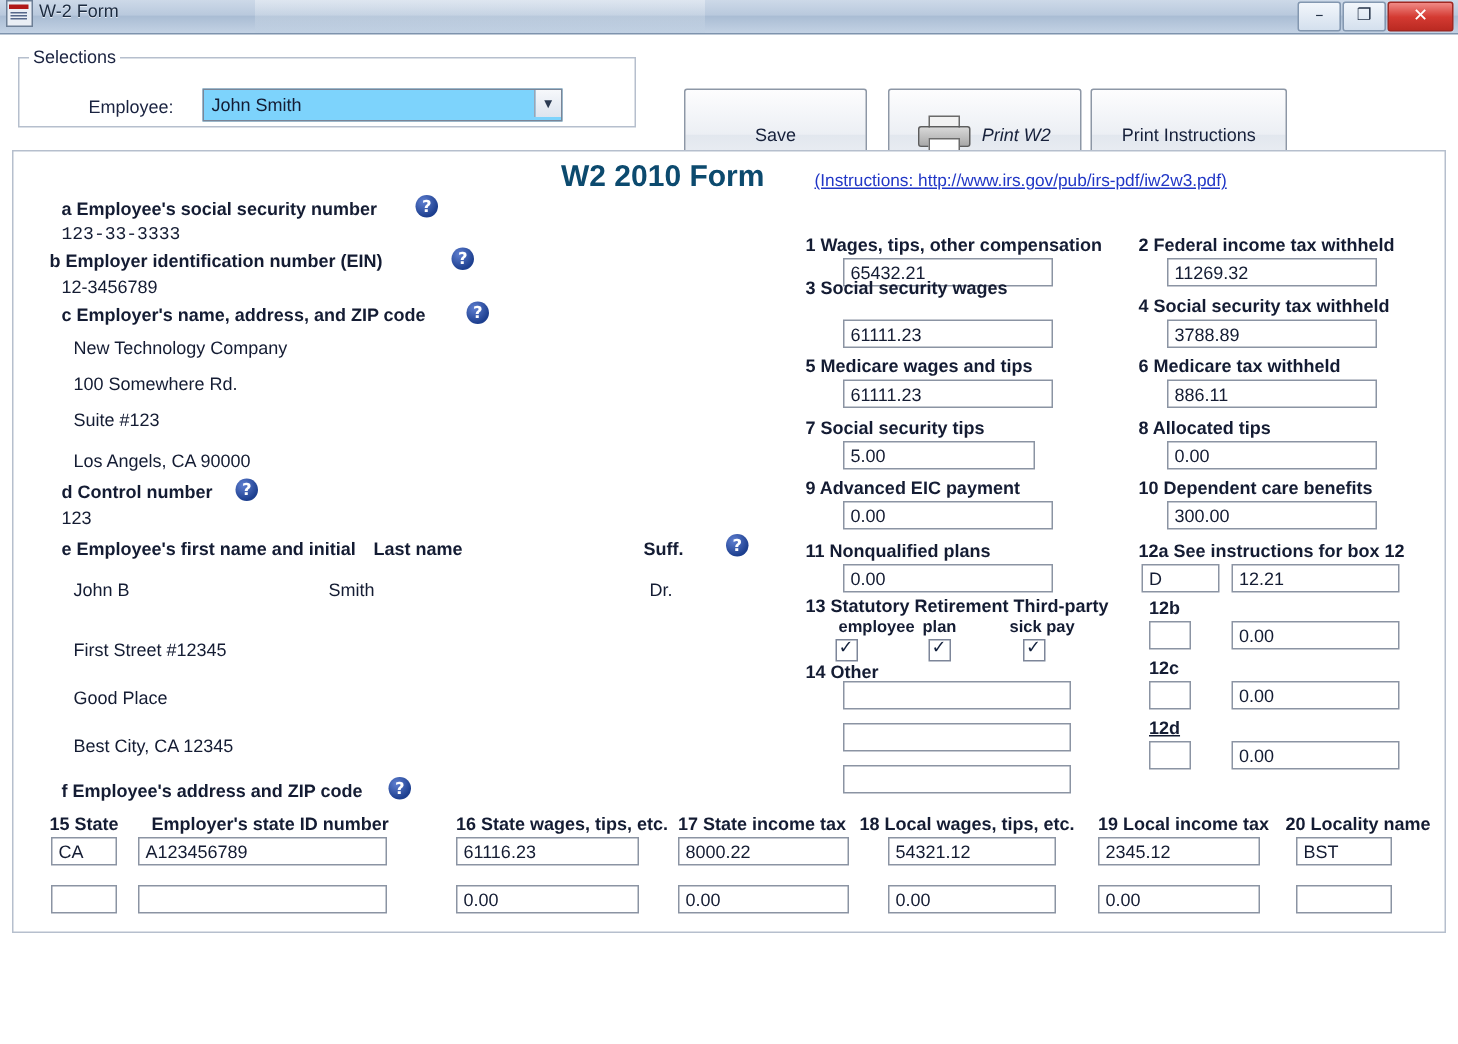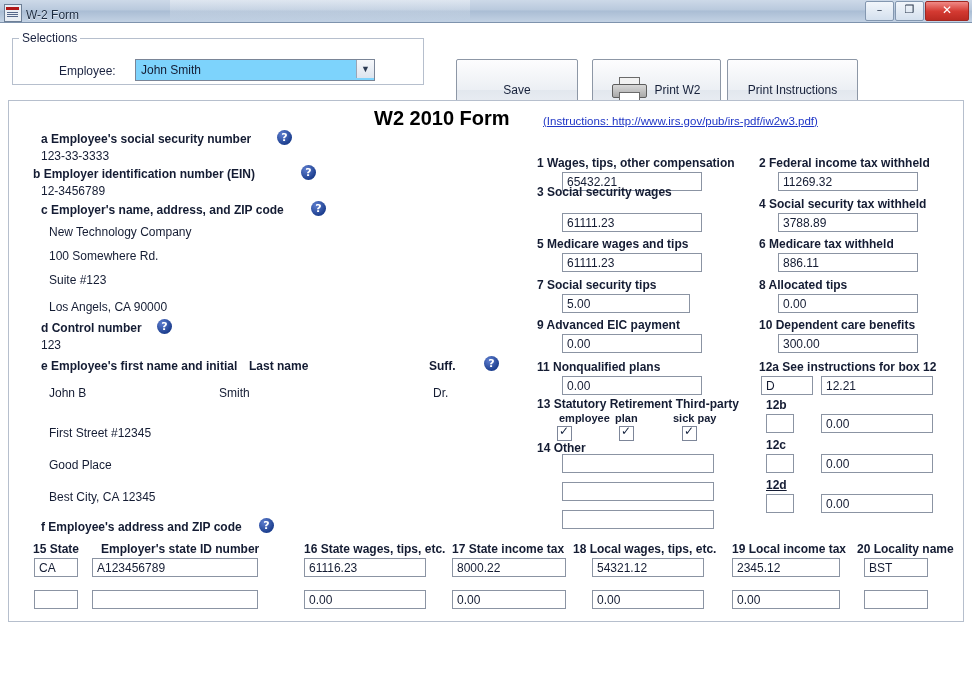--- a/index.html
+++ b/index.html
@@ -15,21 +15,21 @@
     color: #1a2340;
     overflow: hidden;
   }
 
   
   .titlebar {
     height: 22px;
     background: linear-gradient(to bottom, #cdd9e8 0%, #b9c9dd 45%, #aabdd4 50%, #c3d2e4 100%);
     border-bottom: 1px solid #7e93ad;
     display: flex;
-    align-items: flex-end;
+    align-items: flex-start;
     position: relative;
   }
   .titlebar .glass {
     position: absolute;
     left: 170px; top: 0; width: 300px; height: 22px;
     background: linear-gradient(to bottom, rgba(255,255,255,0.35), rgba(180,200,220,0.15));
     pointer-events: none;
   }
   .title-icon {
     width: 16px; height: 16px;
@@ -136,21 +136,21 @@
     background: linear-gradient(to bottom, #fdfdfe, #eceff4 50%, #e2e7ee 51%, #f2f4f8);
     border-radius: 2px;
     font-size: 12px;
     color: #16203a;
     display: flex;
     align-items: center;
     justify-content: center;
     gap: 8px;
   }
   .btn-save { left: 456px; top: 36px; width: 120px; height: 59px; }
-  .btn-print-w2 { left: 592px; top: 36px; width: 127px; height: 59px; }
+  .btn-print-w2 { left: 592px; top: 36px; width: 127px; height: 59px; font-style: italic; }
   .btn-print-instructions { left: 727px; top: 36px; width: 129px; height: 59px; }
   .printer-icon { width: 34px; height: 26px; position: relative; flex: none; }
   .printer-icon .top {
     position: absolute; left: 7px; top: 0; width: 19px; height: 8px;
     background: #f2f2f2; border: 1px solid #6a6a6a;
   }
   .printer-icon .body {
     position: absolute; left: 0; top: 7px; width: 33px; height: 12px;
     background: linear-gradient(to bottom, #d8d8d8, #a9a9a9);
     border: 1px solid #5d5d5d; border-radius: 2px;
@@ -166,21 +166,21 @@
     left: 8px; top: 100px;
     width: 954px; height: 520px;
     border: 1px solid #b6bfcd;
     background: #ffffff;
   }
   .form-title {
     position: absolute;
     left: 365px; top: 6px;
     font-size: 20px;
     font-weight: bold;
-    color: #000000;
+    color: #0c4a6e;
   }
   .instr-link {
     position: absolute;
     left: 534px; top: 14px;
     font-size: 11.5px;
     color: #2036c6;
     text-decoration: underline;
   }
 
   .lbl {
@@ -286,21 +286,21 @@
   </div>
 </div>
 
 <div class="form-panel">
 
   <div class="form-title">W2 2010 Form</div>
   <a class="instr-link" href="#">(Instructions: http://www.irs.gov/pub/irs-pdf/iw2w3.pdf)</a>
 
   <div class="lbl" style="left:32px; top:31px;">a Employee's social security number</div>
   <div class="help" style="left:268px; top:29px;">?</div>
-  <div class="val" style="left:32px; top:48px;">123-33-3333</div>
+  <div class="val" style="left:32px; top:48px;font-family:Liberation Mono, monospace;">123-33-3333</div>
 
   <div class="lbl" style="left:24px; top:66px;">b Employer identification number (EIN)</div>
   <div class="help" style="left:292px; top:64px;">?</div>
   <div class="val" style="left:32px; top:83px;">12-3456789</div>
 
   <div class="lbl" style="left:32px; top:102px;">c Employer's name, address, and ZIP code</div>
   <div class="help" style="left:302px; top:100px;">?</div>
   <div class="val" style="left:40px; top:124px;">New Technology Company</div>
   <div class="val" style="left:40px; top:148px;">100 Somewhere Rd.</div>
   <div class="val" style="left:40px; top:172px;">Suite #123</div>

